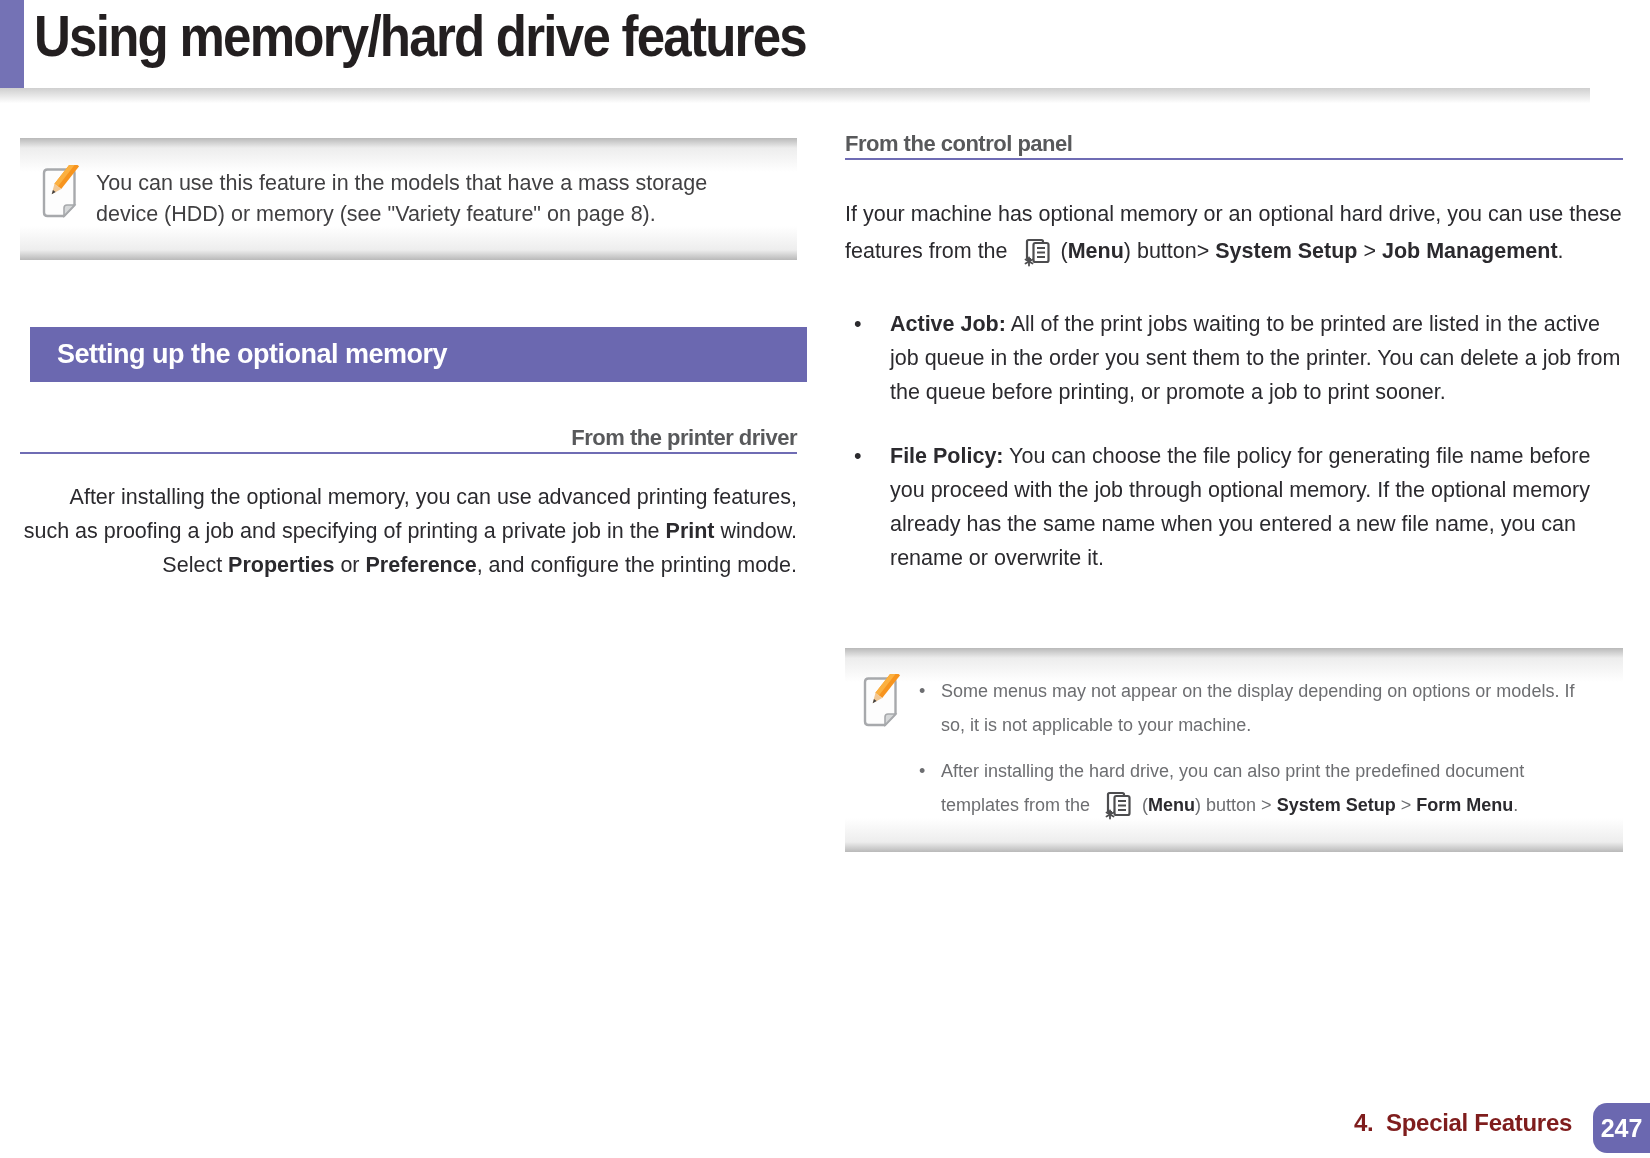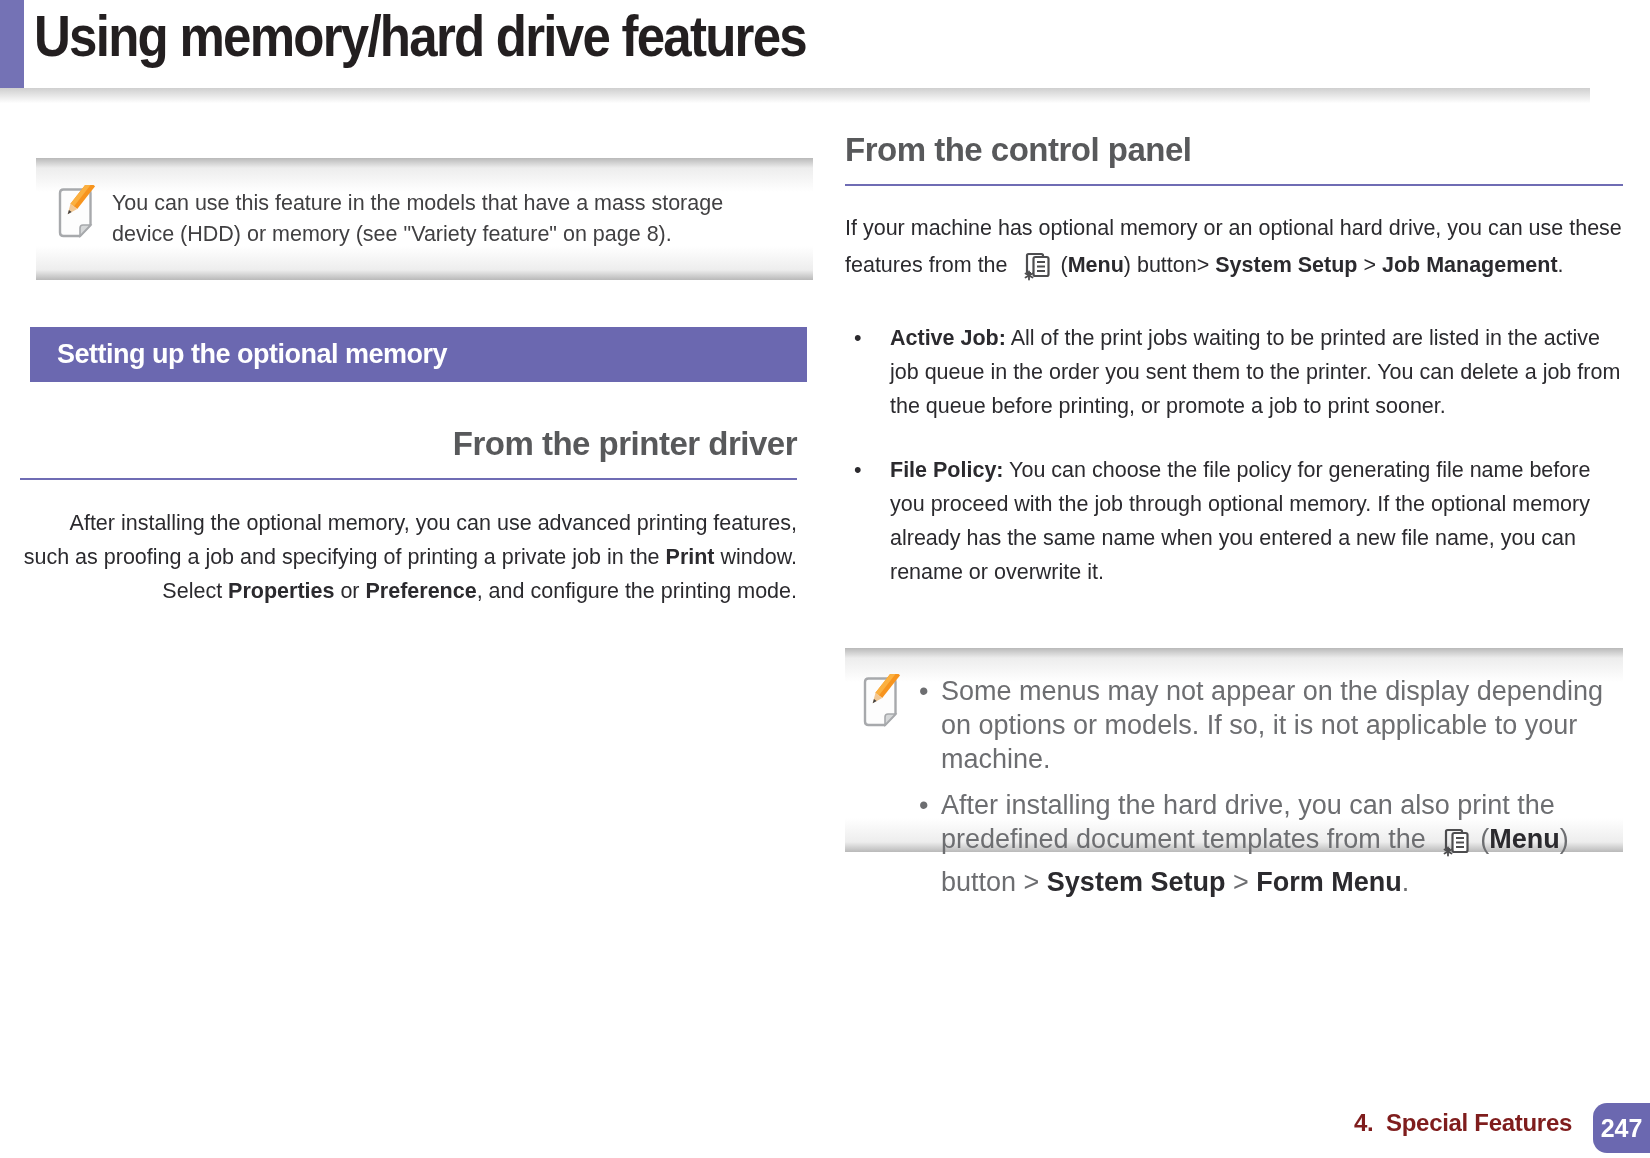--- a/index.html
+++ b/index.html
@@ -12,45 +12,45 @@
                 letter-spacing:-2px; white-space:nowrap; transform:scaleX(.88); transform-origin:left top; }
   .title-shadow { position:absolute; left:0; top:88px; width:1590px; height:17px;
                   background:linear-gradient(to bottom,#cfcfcf,#ffffff 90%); }
 
   
   .notebox { position:absolute; display:flex; align-items:flex-start;
              background:linear-gradient(to bottom,#b9b9b9 0px,#ededed 10px,#ffffff 34px,#ffffff calc(100% - 34px),#ededed calc(100% - 10px),#b9b9b9 100%); }
   .notebox .note-icon-wrap { flex:0 0 auto; }
   .note-text { font-size:21.5px; line-height:31px; color:#414042; }
 
-  .notebox-top { left:36px; top:138px; width:777px; height:122px; padding:30px 28px 0 18px;margin-top:20px; }
+  .notebox-top { left:20px; top:138px; width:777px; height:122px; padding:30px 28px 0 18px; }
   .notebox-top .note-icon-wrap { margin-right:16px; margin-top:-3px; }
 
   .notebox-bottom { left:845px; top:648px; width:778px; height:204px; padding:26px 20px 0 14px; }
   .notebox-bottom .note-icon-wrap { margin-right:8px; margin-top:0; }
   .note-list { list-style:none; }
   .note-list li { position:relative; padding-left:32px; margin-bottom:12px;
-                  font-size:27px; line-height:34px; color:#6d6e71; }
+                  font-size:18px; line-height:34px; color:#6d6e71; }
   .note-list li::before { content:"\2022"; position:absolute; left:10px; top:0; color:#6d6e71; }
   .note-list b { color:#2b2a2e; }
 
   
   .section-banner { position:absolute; left:30px; top:327px; width:777px; height:55px;
                     background:#6b68b0; color:#ffffff; display:flex; align-items:center;
                     padding-left:27px; font-size:27px; font-weight:bold; letter-spacing:-.5px; }
 
   
-  .subheading { font-size:33px; font-weight:bold; color:#58595b; letter-spacing:-.5px;
-                border-bottom:2px solid #6f6cb4; padding-bottom:15px; }
+  .subheading { font-size:22px; font-weight:bold; color:#58595b; letter-spacing:-.5px;
+                border-bottom:2px solid #6f6cb4; padding-bottom:1px; }
   .sub-left  { position:absolute; left:20px;  top:425px; width:777px;text-align:right; }
   .sub-right { position:absolute; left:845px; top:131px; width:778px; }
 
   .body-para { font-size:21.5px; line-height:34px; color:#2b2a2e; }
   .sub-left  .body-para { margin-top:26px; }
-  .sub-right .body-para { margin-top:24px; line-height:37px; }
+  .sub-right .body-para { margin-top:36px; line-height:37px; }
 
   
   .feature-list { list-style:none; margin-top:28px; }
   .feature-list li { position:relative; padding-left:45px; margin-bottom:30px;
                      font-size:21.5px; line-height:34px; color:#2b2a2e; }
   .feature-list li::before { content:"\2022"; position:absolute; left:9px; top:0; color:#2b2a2e; }
 
   
   .menu-icon { display:inline-block; vertical-align:-9px; margin:0 6px 0 9px; }
 

